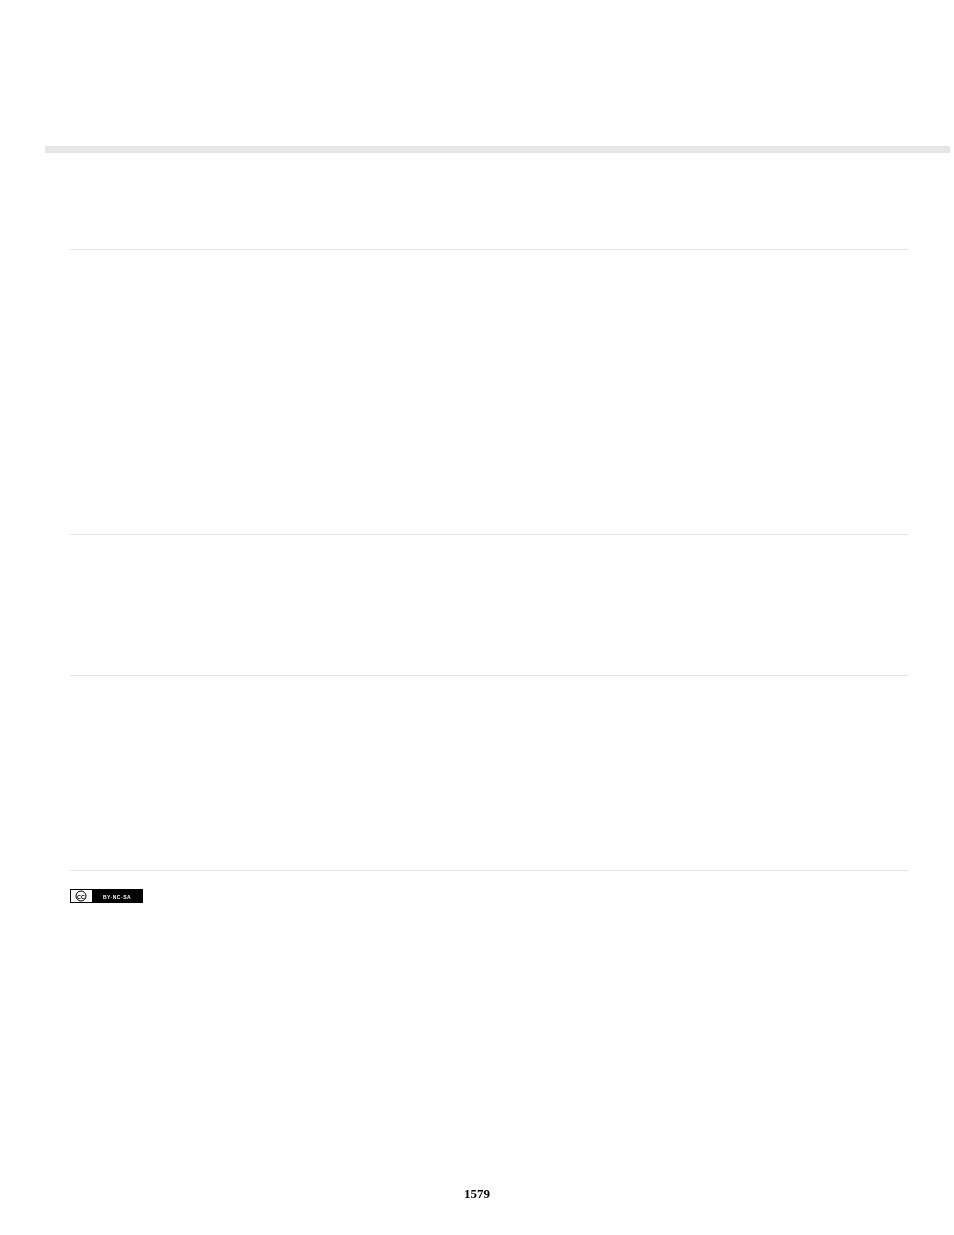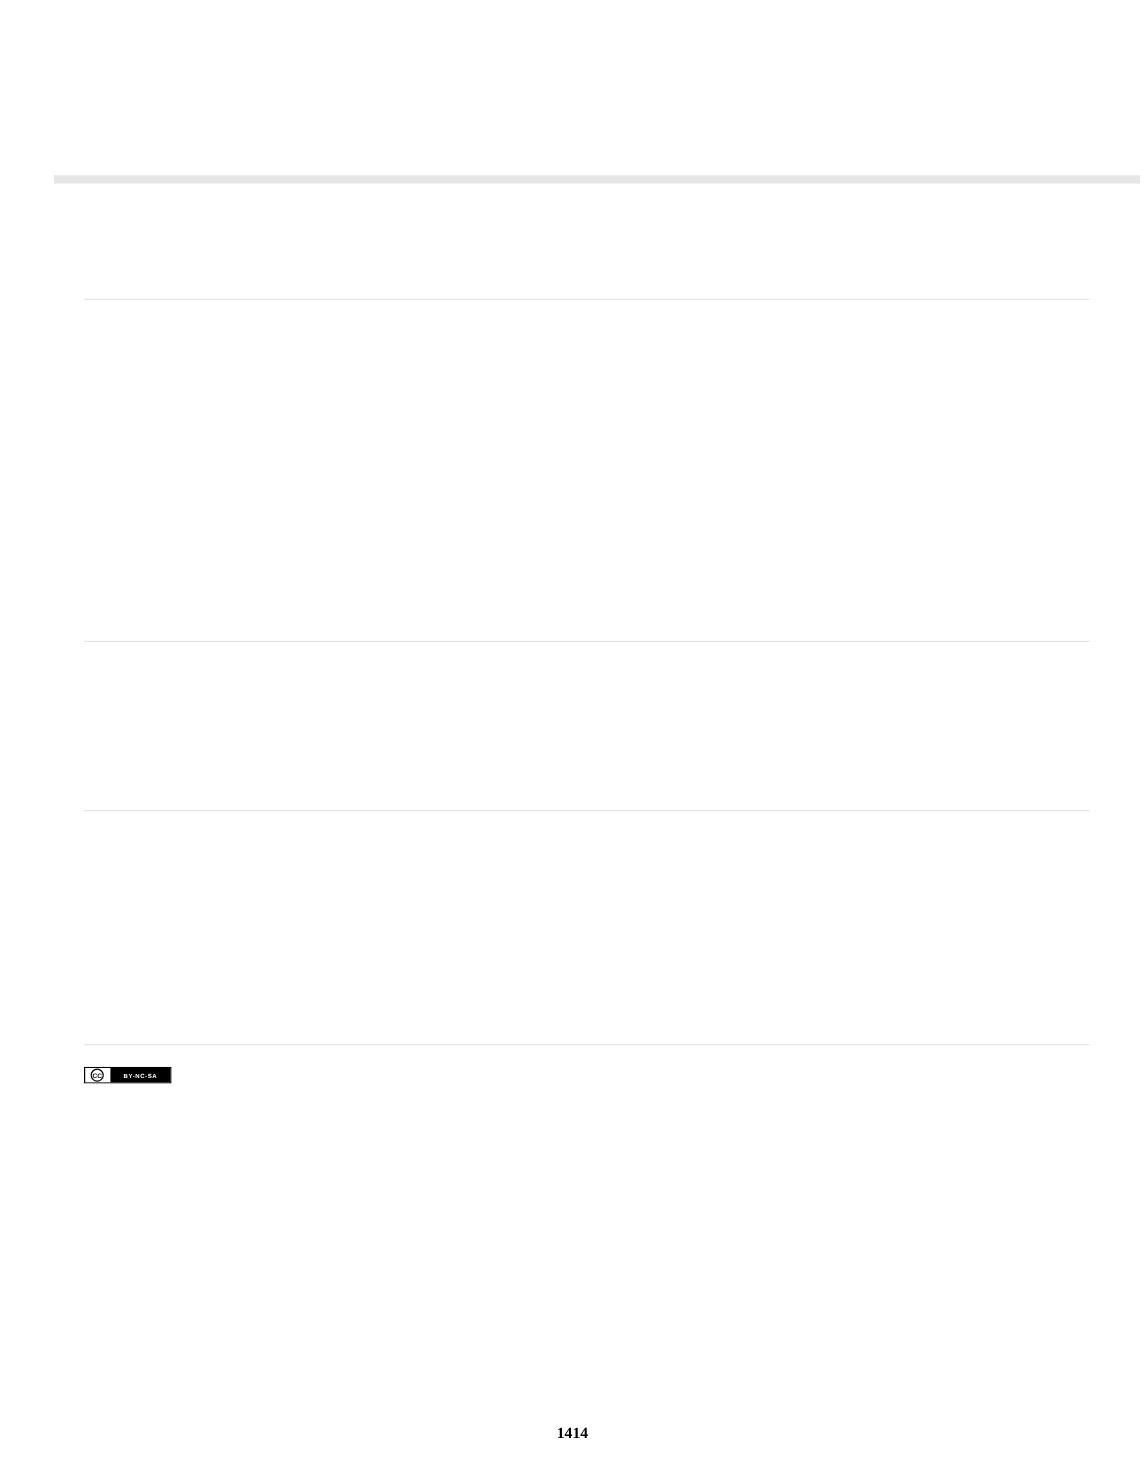--- a/index.html
+++ b/index.html
@@ -28,14 +28,14 @@
   <div class="cc">
     <svg viewBox="0 0 73 14" width="73" height="14" xmlns="http://www.w3.org/2000/svg">
       <rect x="0.5" y="0.5" width="72" height="13" fill="#fff" stroke="#000" stroke-width="1"></rect>
       <rect x="22" y="1" width="50" height="12" fill="#000"></rect>
       <circle cx="11" cy="7" r="5" fill="none" stroke="#000" stroke-width="1"></circle>
       <text x="11" y="9.5" text-anchor="middle" font-family="Helvetica,Arial,sans-serif" font-size="5.5" font-weight="700" fill="#000">CC</text>
       <text x="47" y="9.5" text-anchor="middle" font-family="Helvetica,Arial,sans-serif" font-size="5" font-weight="700" fill="#fff" letter-spacing="0.5">BY-NC-SA</text>
     </svg>
   </div>
 
-  <div class="pagenum">1414</div>
+  <div class="pagenum">1579</div>
 </div>
 
 </body></html>

